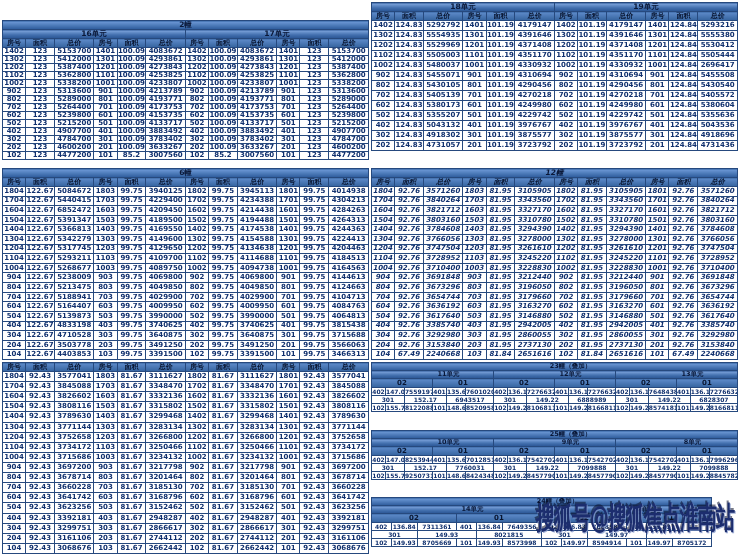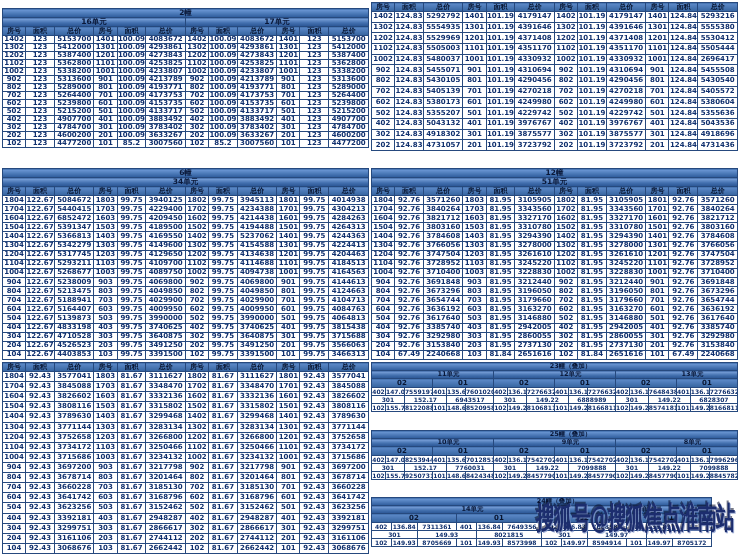--- a/index.html
+++ b/index.html
@@ -20,21 +20,21 @@
   .mini tr.band td{font-size:6.5px;padding-left:32px;}
   .wm{position:absolute;left:536px;top:505px;z-index:9;font-size:19px;font-weight:900;
       color:#1c2d6e;letter-spacing:-1px;white-space:nowrap;
       text-shadow:1px 1px 0 rgba(130,150,200,.75),-1px -1px 0 rgba(8,12,40,.55);
       transform:scaleY(1.6);transform-origin:center left;}
 </style>
 </head>
 <body>
 
 <div class="sheet">
-  <div class="tw" id="t0" style="left:2px;top:8px;width:367px;height:114px;">
+  <div class="tw" id="t0" style="left:2px;top:20px;width:367px;height:114px;">
       <table>
         <colgroup>
           <col style="width:6.3%">
           <col style="width:7.9%">
           <col style="width:10.8%">
           <col style="width:6.3%">
           <col style="width:7.9%">
           <col style="width:10.8%">
           <col style="width:6.3%">
           <col style="width:7.9%">
@@ -274,20 +274,24 @@
           <col style="width:7.9%">
           <col style="width:10.8%">
           <col style="width:6.3%">
           <col style="width:7.9%">
           <col style="width:10.8%">
           <col style="width:6.3%">
           <col style="width:7.9%">
           <col style="width:10.8%">
         </colgroup>
         <tbody>
+          <tr class="band">
+            <td colspan="6">18单元</td>
+            <td colspan="6">19单元</td>
+          </tr>
           <tr class="chead">
             <td>房号</td>
             <td>面积</td>
             <td>总价</td>
             <td>房号</td>
             <td>面积</td>
             <td>总价</td>
             <td>房号</td>
             <td>面积</td>
             <td>总价</td>
@@ -493,23 +497,20 @@
           <col style="width:7.9%">
           <col style="width:10.8%">
           <col style="width:6.3%">
           <col style="width:7.9%">
           <col style="width:10.8%">
         </colgroup>
         <tbody>
           <tr class="band bld">
             <td colspan="12">6幢</td>
           </tr>
-          <tr class="band">
-            <td colspan="12">34单元</td>
-          </tr>
           <tr class="chead">
             <td>房号</td>
             <td>面积</td>
             <td>总价</td>
             <td>房号</td>
             <td>面积</td>
             <td>总价</td>
             <td>房号</td>
             <td>面积</td>
             <td>总价</td>
@@ -575,21 +576,21 @@
           </tr>
           <tr>
             <td>1404</td>
             <td>122.67</td>
             <td>5366813</td>
             <td>1403</td>
             <td>99.75</td>
             <td>4169550</td>
             <td>1402</td>
             <td>99.75</td>
-            <td>5237062</td>
+            <td>4174538</td>
             <td>1401</td>
             <td>99.75</td>
             <td>4244363</td>
           </tr>
           <tr>
             <td>1304</td>
             <td>122.67</td>
             <td>5342279</td>
             <td>1303</td>
             <td>99.75</td>
@@ -737,21 +738,21 @@
             <td>302</td>
             <td>99.75</td>
             <td>3640875</td>
             <td>301</td>
             <td>99.75</td>
             <td>3715688</td>
           </tr>
           <tr>
             <td>204</td>
             <td>122.67</td>
-            <td>4526523</td>
+            <td>3503778</td>
             <td>203</td>
             <td>99.75</td>
             <td>3491250</td>
             <td>202</td>
             <td>99.75</td>
             <td>3491250</td>
             <td>201</td>
             <td>99.75</td>
             <td>3566063</td>
           </tr>
@@ -765,42 +766,39 @@
             <td>102</td>
             <td>99.75</td>
             <td>3391500</td>
             <td>101</td>
             <td>99.75</td>
             <td>3466313</td>
           </tr>
         </tbody>
       </table>
     </div>
-  <div class="tw" id="t3" style="left:371px;top:168px;width:367px;height:192px;">
+  <div class="tw" id="t3" style="left:371px;top:168px;width:367px;height:192px;font-style:italic;">
       <table>
         <colgroup>
           <col style="width:6.3%">
           <col style="width:7.9%">
           <col style="width:10.8%">
           <col style="width:6.3%">
           <col style="width:7.9%">
           <col style="width:10.8%">
           <col style="width:6.3%">
           <col style="width:7.9%">
           <col style="width:10.8%">
           <col style="width:6.3%">
           <col style="width:7.9%">
           <col style="width:10.8%">
         </colgroup>
         <tbody>
           <tr class="band bld">
             <td colspan="12">12幢</td>
-          </tr>
-          <tr class="band">
-            <td colspan="12">51单元</td>
           </tr>
           <tr class="chead">
             <td>房号</td>
             <td>面积</td>
             <td>总价</td>
             <td>房号</td>
             <td>面积</td>
             <td>总价</td>
             <td>房号</td>
             <td>面积</td>

